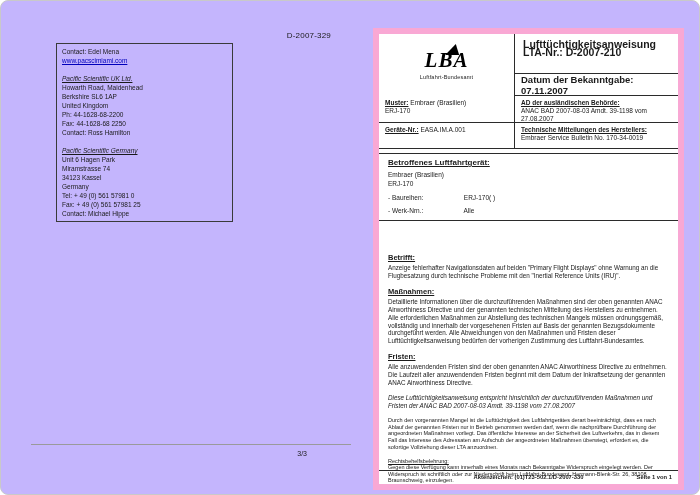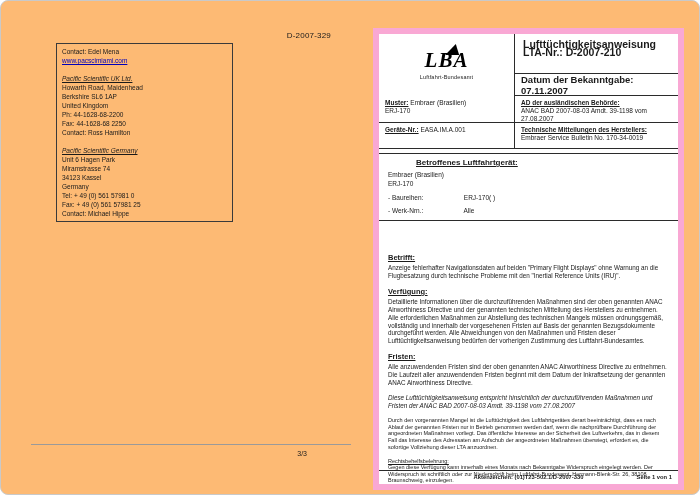--- a/index.html
+++ b/index.html
@@ -6,21 +6,21 @@
   html,body { width:700px; height:495px; }
   body {
     font-family:"Liberation Sans", sans-serif;
     color:#1a1a1a;
     background:#ffffff;
     position:relative;
     overflow:hidden;
   }
   .canvas {
     position:absolute; inset:0;
-    background:#fdba74;
+    background:#c4b5fd;
     border:1px solid #c9c9c9;
     border-radius:8px;
   }
 
   
   .left-page { position:absolute; left:22px; top:24px; width:332px; height:458px; }
   .doc-number { position:absolute; right:24px; top:6px; font-size:8px; letter-spacing:.2px; }
   .contact-box {
     position:absolute; left:33px; top:18px; width:177px;
     border:1px solid #3a3a3a;
@@ -87,21 +87,21 @@
   .cell-tech   { grid-row:4; grid-column:2; }
   .lbl { font-weight:bold; text-decoration:underline; }
   .cell div { line-height:8.2px; }
 
   .affected-box {
     margin-top:4px;
     border-top:1px solid #2b2b2b;
     border-bottom:1px solid #2b2b2b;
     padding:4px 9px 6px;
   }
-  .affected-heading { font-size:8px; font-weight:bold; text-decoration:underline; margin-bottom:4px;margin-left:28px; }
+  .affected-heading { font-size:8px; font-weight:bold; text-decoration:underline; margin-bottom:4px; }
   .affected-line { font-size:6.5px; line-height:8.5px; }
   .affected-row { margin-top:6px; font-size:6.5px; }
   .affected-lbl { display:inline-block; width:74px; }
 
   .body-sections { padding:0 9px;margin-top:32px; }
   .sec-h { font-size:7.5px; font-weight:bold; text-decoration:underline; margin-top:7px; margin-bottom:2px; }
   .sec-p { font-size:6.3px; line-height:7.9px; }
   .italic-p { font-style:italic; font-size:6.3px; line-height:7.9px; margin-top:7px; }
   .small-p { font-size:5.5px; line-height:6.8px; margin-top:7px; }
   .rb-h { font-size:5.5px; text-decoration:underline; margin-top:7px; }
@@ -206,21 +206,21 @@
       <div class="affected-row">
         <span class="affected-lbl">- Werk-Nrn.:</span>
         <span>Alle</span>
       </div>
     </div>
 
     <div class="body-sections">
       <div class="sec-h">Betrifft:</div>
       <div class="sec-p">Anzeige fehlerhafter Navigationsdaten auf beiden "Primary Flight Displays" ohne Warnung an die Flugbesatzung durch technische Probleme mit den "Inertial Reference Units (IRU)".</div>
 
-      <div class="sec-h">Verfügung:</div>
+      <div class="sec-h">Maßnahmen:</div>
       <div class="sec-p">Detaillierte Informationen über die durchzuführenden Maßnahmen sind der oben genannten ANAC Airworthiness Directive und der genannten technischen Mitteilung des Herstellers zu entnehmen. Alle erforderlichen Maßnahmen zur Abstellung des technischen Mangels müssen ordnungsgemäß, vollständig und innerhalb der vorgesehenen Fristen auf Basis der genannten Bezugsdokumente durchgeführt werden. Alle Abweichungen von den Maßnahmen und Fristen dieser Lufttüchtigkeitsanweisung bedürfen der vorherigen Zustimmung des Luftfahrt-Bundesamtes.</div>
 
       <div class="sec-h">Fristen:</div>
       <div class="sec-p">Alle anzuwendenden Fristen sind der oben genannten ANAC Airworthiness Directive zu entnehmen. Die Laufzeit aller anzuwendenden Fristen beginnt mit dem Datum der Inkraftsetzung der genannten ANAC Airworthiness Directive.</div>
 
       <div class="italic-p">Diese Lufttüchtigkeitsanweisung entspricht hinsichtlich der durchzuführenden Maßnahmen und Fristen der ANAC BAD 2007-08-03 Amdt. 39-1198 vom 27.08.2007</div>
 
       <div class="small-p">Durch den vorgenannten Mangel ist die Lufttüchtigkeit des Luftfahrtgerätes derart beeinträchtigt, dass es nach Ablauf der genannten Fristen nur in Betrieb genommen werden darf, wenn die nachprüfbare Durchführung der angeordneten Maßnahmen vorliegt. Das öffentliche Interesse an der Sicherheit des Luftverkehrs, das in diesem Fall das Interesse des Adressaten am Aufschub der angeordneten Maßnahmen überwiegt, erfordert es, die sofortige Vollziehung dieser LTA anzuordnen.</div>
 
       <div class="rb-h">Rechtsbehelfsbelehrung:</div>

